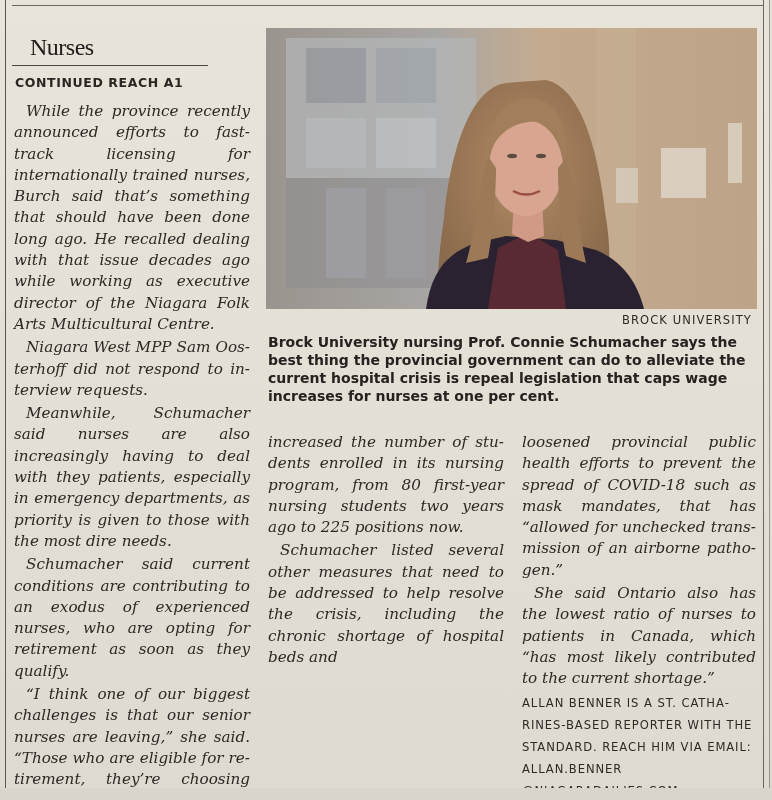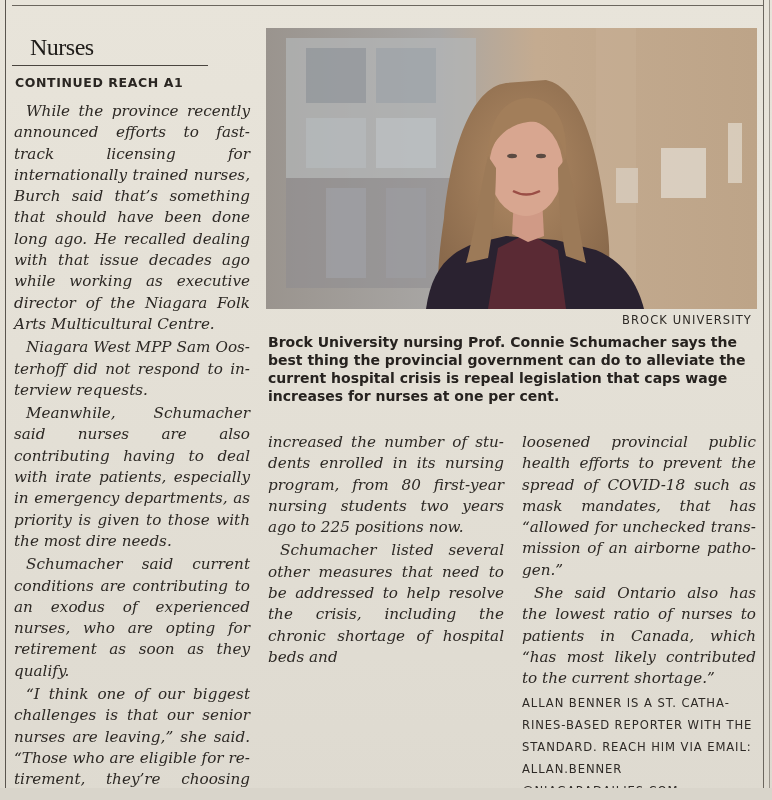--- a/index.html
+++ b/index.html
@@ -78,21 +78,21 @@
   <div class="rule-right"></div>
   <div class="rule-right2"></div>
 
   <h1 class="headline">Nurses</h1>
   <div class="head-rule"></div>
   <div class="kicker">CONTINUED REACH A1</div>
 
   <div class="col col1">
     <p>While the province recently announced efforts to fast-track licensing for internationally trained nurses, Burch said that’s something that should have been done long ago. He recalled dealing with that issue decades ago while working as executive director of the Niaga­ra Folk Arts Multicultural Cen­tre.</p>
     <p>Niagara West MPP Sam Oos­terhoff did not respond to in­terview requests.</p>
-    <p>Meanwhile, Schumacher said nurses are also contributing having to deal with irate pa­tients, especially in emergency departments, as priority is giv­en to those with the most dire needs.</p>
+    <p>Meanwhile, Schumacher said nurses are also increasingly having to deal with they pa­tients, especially in emergency departments, as priority is giv­en to those with the most dire needs.</p>
     <p>Schumacher said current con­ditions are contributing to an exodus of experienced nurses, who are opting for retirement as soon as they qualify.</p>
     <p>“I think one of our biggest challenges is that our senior nurses are leaving,” she said. “Those who are eligible for re­tirement, they’re choosing just to leave.”</p>
 
   </div>
 
   <div class="photo">
     <svg width="491" height="281" viewBox="0 0 491 281">
       <defs>
         <linearGradient id="bg" x1="0" x2="1" y1="0" y2="0">
           <stop offset="0" stop-color="#9a948e"></stop>

